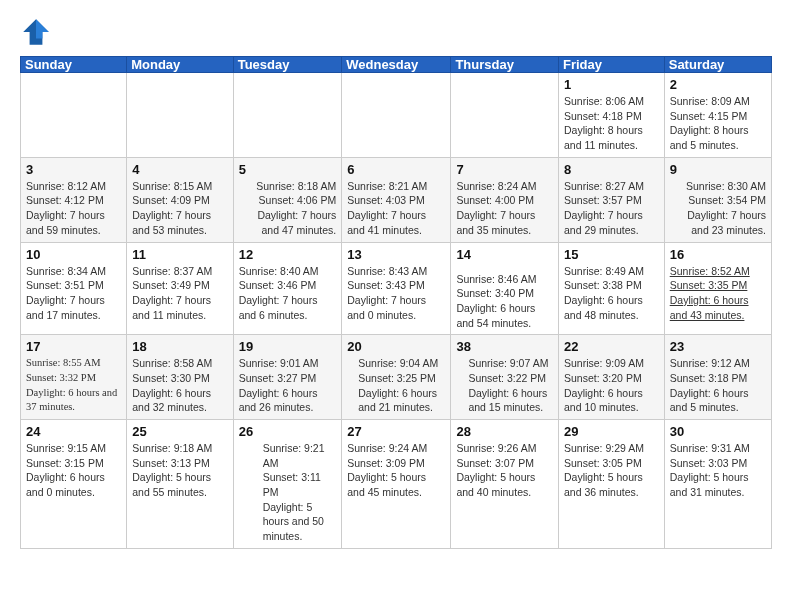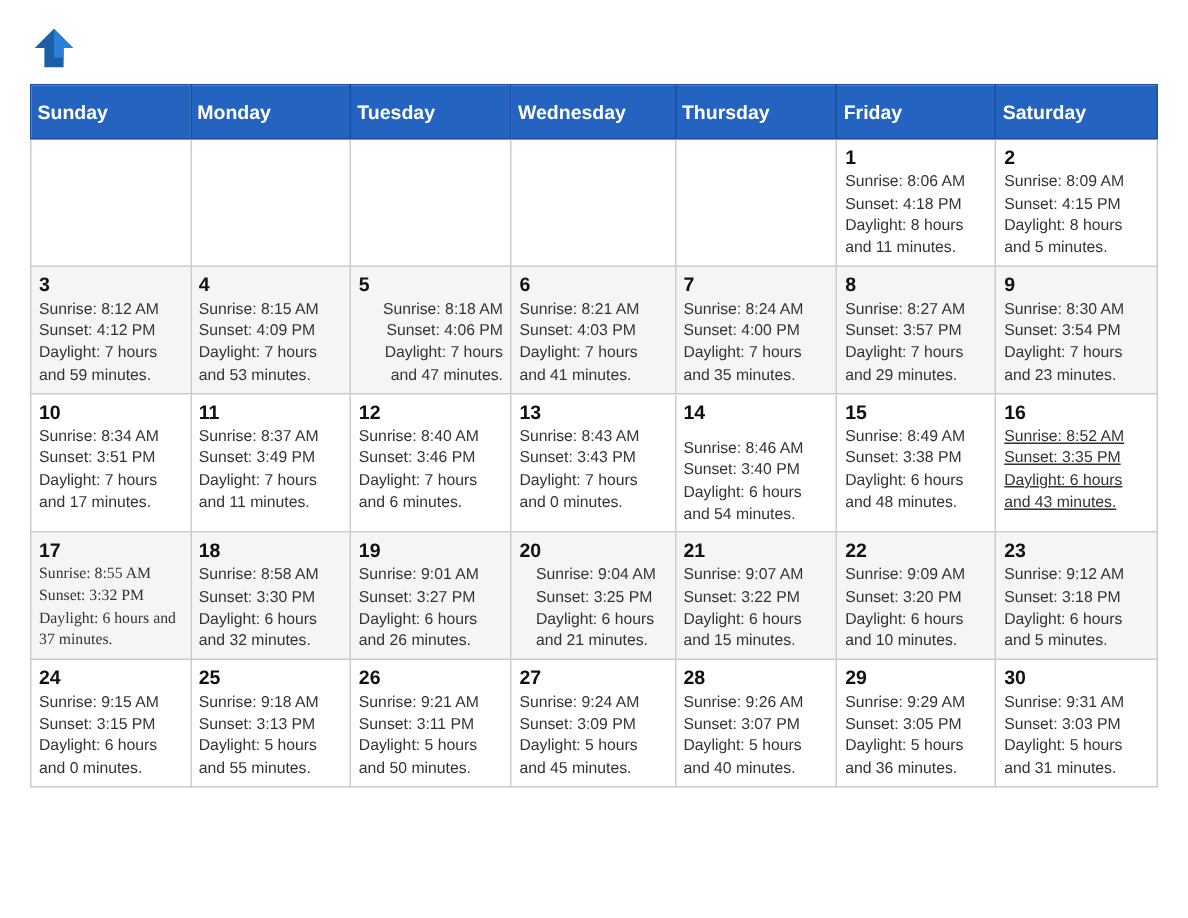--- a/index.html
+++ b/index.html
@@ -46,21 +46,21 @@
       color: #333;
     }
     .calendar {
       width: 100%;
       border-collapse: collapse;
       font-size: 11px;
     }
     .calendar th {
       background: #2563c0;
       color: #fff;
-      padding: 10px 4px;
+      padding: 0 4px;
       text-align: left;
       font-size: 13px;
       font-weight: bold;
       border: 1px solid #1a4fa0;
     }
     .calendar td {
       border: 1px solid #ccc;
       vertical-align: top;
       padding: 4px 5px;
       width: 113px;
@@ -170,21 +170,21 @@
 Daylight: 7 hours and 35 minutes.</div>
         </td>
         <td>
           <div class="day-number">8</div>
           <div class="day-info" style="white-space: pre-line;">Sunrise: 8:27 AM
 Sunset: 3:57 PM
 Daylight: 7 hours and 29 minutes.</div>
         </td>
         <td>
           <div class="day-number">9</div>
-          <div class="day-info" style="white-space: pre-line;">Sunrise: 8:30 AM
+          <div class="day-info" style="white-space: pre-line; text-align: right;">Sunrise: 8:30 AM
 Sunset: 3:54 PM
 Daylight: 7 hours and 23 minutes.</div>
         </td>
       </tr>
       <tr>
         <td>
           <div class="day-number">10</div>
           <div class="day-info" style="white-space: pre-line;">Sunrise: 8:34 AM
 Sunset: 3:51 PM
 Daylight: 7 hours and 17 minutes.</div>
@@ -245,22 +245,22 @@
 Sunset: 3:27 PM
 Daylight: 6 hours and 26 minutes.</div>
         </td>
         <td>
           <div class="day-number">20</div>
           <div class="day-info" style="white-space: pre-line; margin-left: 11px;">Sunrise: 9:04 AM
 Sunset: 3:25 PM
 Daylight: 6 hours and 21 minutes.</div>
         </td>
         <td>
-          <div class="day-number">21</div>
-          <div class="day-info" style="white-space: pre-line;">Sunrise: 9:07 AM
+          <div class="day-number">38</div>
+          <div class="day-info" style="white-space: pre-line; margin-left: 12px;">Sunrise: 9:07 AM
 Sunset: 3:22 PM
 Daylight: 6 hours and 15 minutes.</div>
         </td>
         <td>
           <div class="day-number">22</div>
           <div class="day-info" style="white-space: pre-line;">Sunrise: 9:09 AM
 Sunset: 3:20 PM
 Daylight: 6 hours and 10 minutes.</div>
         </td>
         <td>
@@ -278,21 +278,21 @@
 Daylight: 6 hours and 0 minutes.</div>
         </td>
         <td>
           <div class="day-number">25</div>
           <div class="day-info" style="white-space: pre-line;">Sunrise: 9:18 AM
 Sunset: 3:13 PM
 Daylight: 5 hours and 55 minutes.</div>
         </td>
         <td>
           <div class="day-number">26</div>
-          <div class="day-info" style="white-space: pre-line;">Sunrise: 9:21 AM
+          <div class="day-info" style="white-space: pre-line; margin-left: 24px;">Sunrise: 9:21 AM
 Sunset: 3:11 PM
 Daylight: 5 hours and 50 minutes.</div>
         </td>
         <td>
           <div class="day-number">27</div>
           <div class="day-info" style="white-space: pre-line;">Sunrise: 9:24 AM
 Sunset: 3:09 PM
 Daylight: 5 hours and 45 minutes.</div>
         </td>
         <td>

